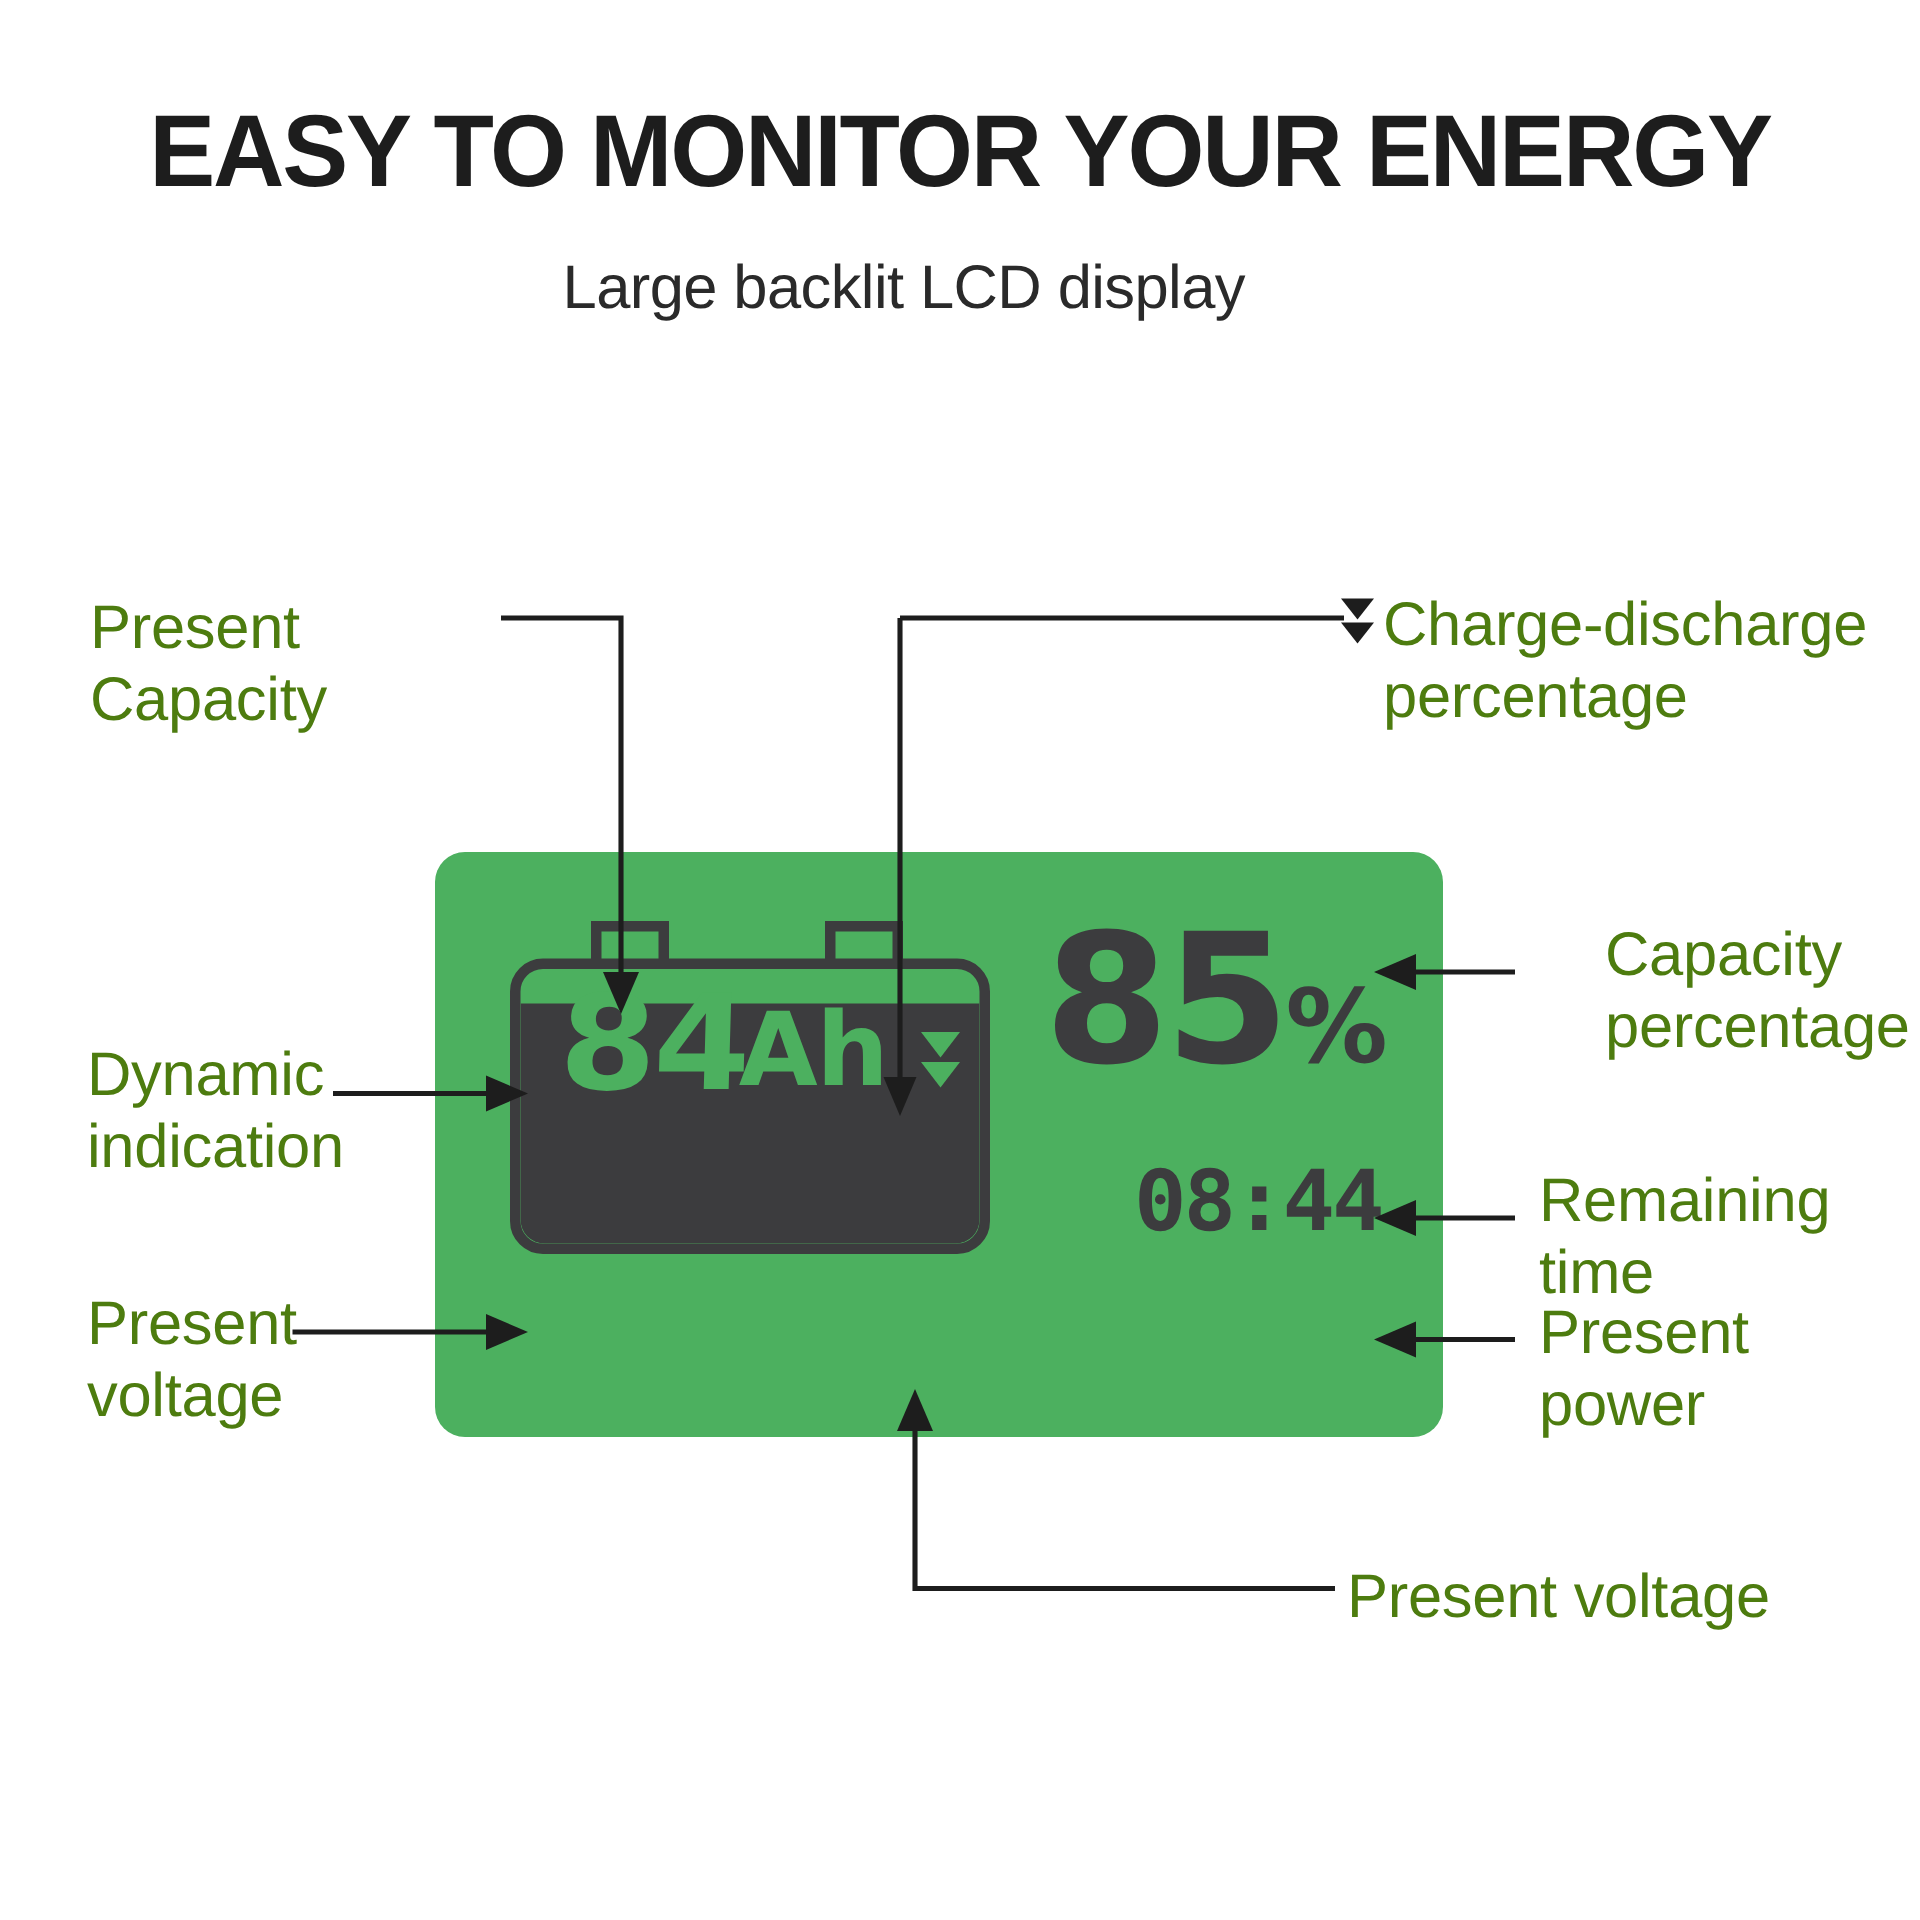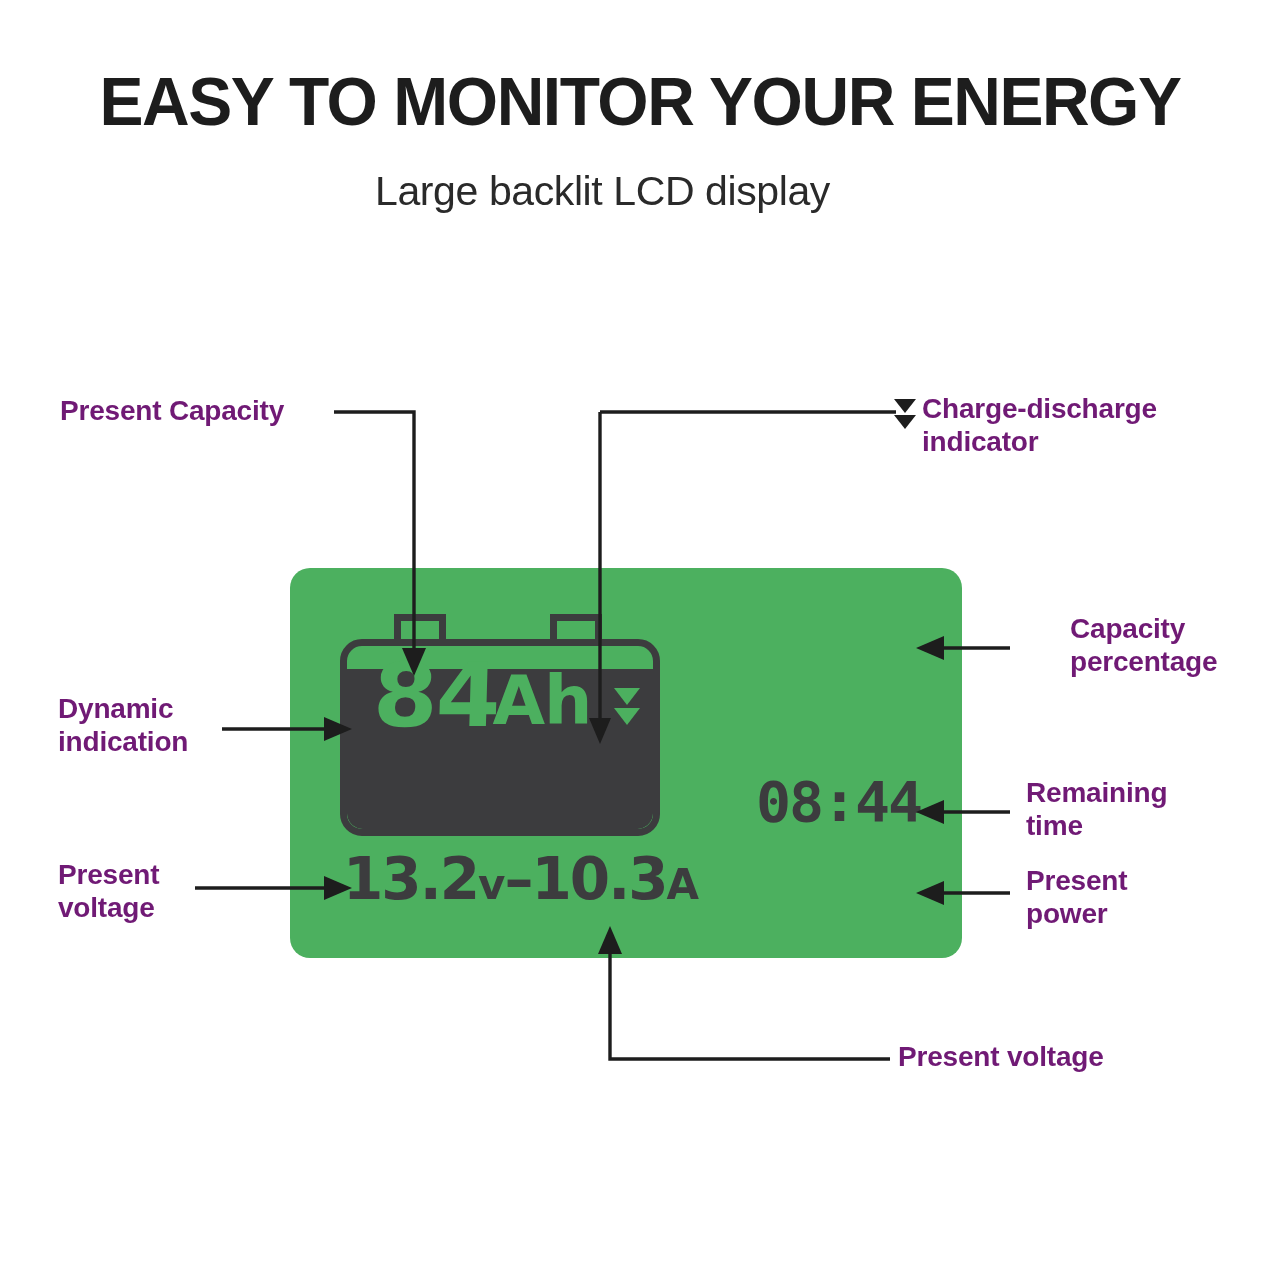--- a/index.html
+++ b/index.html
@@ -202,24 +202,24 @@
     white-space: nowrap;
   }
   .unit-sm {
     font-size: 42px;
     letter-spacing: -1px;
   }
 
   
   .callout {
     position: absolute;
-    font-size: 28px;
+    font-size: 41px;
     line-height: 1.18;
-    color: #701a75;
-    font-weight: 700;
+    color: #4d7c0f;
+    font-weight: 400;
     letter-spacing: -0.2px;
     white-space: pre-line;
     z-index: 4;
   }
   .callout.right-side { text-align: left; }
   .callout.left-side  { text-align: left; }
 
   
   .cd-glyph {
     position: absolute;
@@ -287,21 +287,21 @@
 </svg>
 
 <div class="cd-glyph">
   <span class="t"></span>
   <span class="t"></span>
 </div>
 
 <div class="callout left-side" style="left:60px;  top:394px; width:280px;">Present Capacity</div>
 
 <div class="callout right-side" style="left:922px; top:392px; width:330px;">Charge-discharge
-indicator</div>
+percentage</div>
 
 <div class="callout right-side" style="left:1026px; top:612px; width:230px;margin-left:44px;">Capacity
 percentage</div>
 
 <div class="callout left-side" style="left:58px;  top:692px; width:230px;">Dynamic
 indication</div>
 
 <div class="callout right-side" style="left:1026px; top:776px; width:230px;">Remaining
 time</div>
 
@@ -324,19 +324,19 @@
     <div class="batt-readout">
       <span class="ah-value">84</span>
       <span class="ah-unit">Ah</span>
       <span class="cd-indicator">
         <span class="cd-tri"></span>
         <span class="cd-tri"></span>
       </span>
     </div>
   </div>
 
+  <div class="pct"><span>85</span><span class="pct-sym">%</span></div>
 
   <div class="time">08:44</div>
 
-  <div class="bottom-left"><span>13.2</span><span class="unit-sm">v</span><span>–</span><span>10.3</span><span class="unit-sm">A</span></div>
 
 
 </div>
 
 </body></html>

